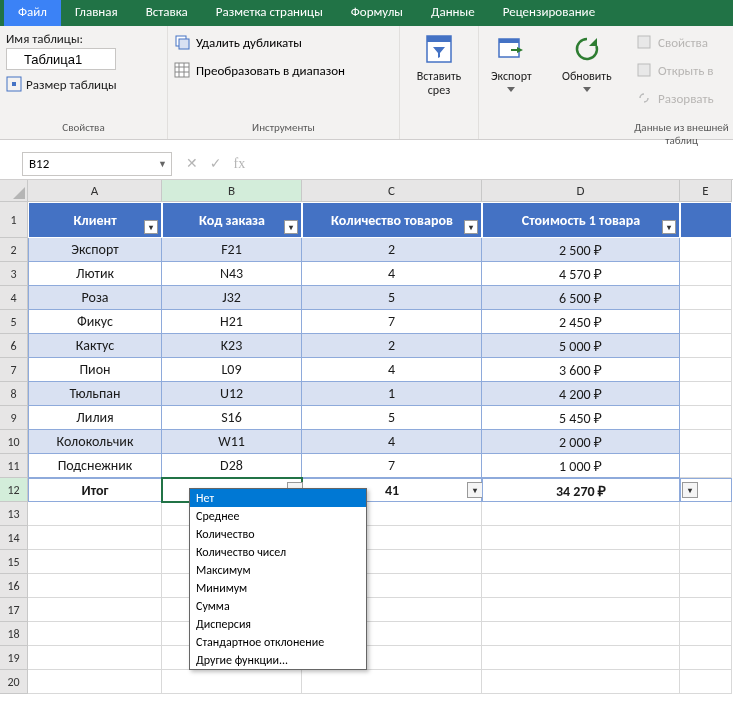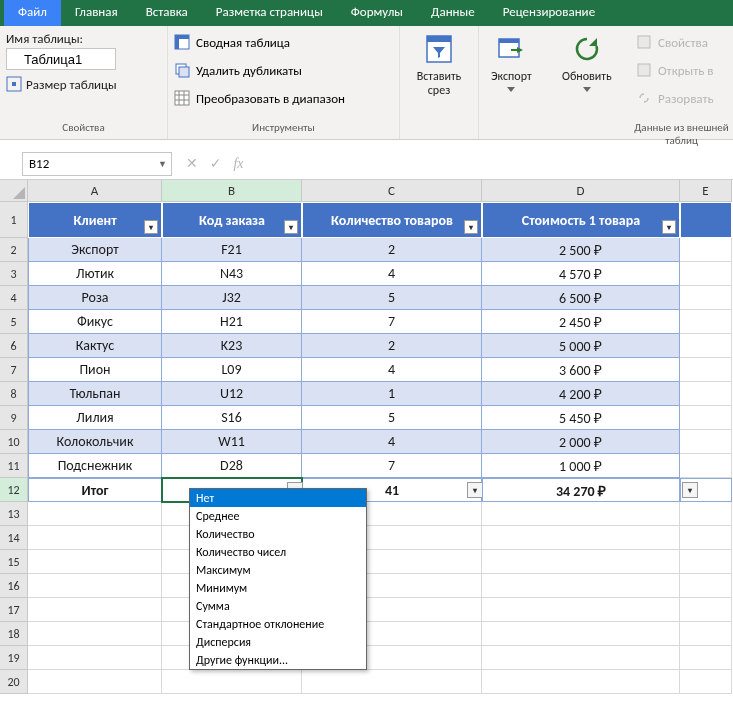--- a/index.html
+++ b/index.html
@@ -27,21 +27,21 @@
 
 .bigbtn { display: flex; flex-direction: column; align-items: center; justify-content: flex-start; gap: 4px; padding: 4px 8px 2px 8px; font-size: 12px; cursor: pointer; color:#222; text-align:center; }
 .bigico { width: 32px; height: 32px; display:flex; align-items:center; justify-content:center; }
 
 
 .fxbar { display: flex; align-items: center; height: 32px; border-bottom: 1px solid #d0cece; background: #fff; margin-top: 8px; }
 .namebox { width: 150px; height: 24px; border: 1px solid #c8c6c4; margin-left: 22px; display: flex; align-items: center; padding: 0 6px; font-size: 13px; position:relative; }
 .namebox .dd { position:absolute; right:4px; color:#666; font-size:9px; }
 .fxsep { margin-left: 14px; color: #cfcfcf; display:flex; gap:12px; align-items:center; font-size:14px;}
 .fxsep span { color:#b5b5b5; }
-.fx { font-style: italic; font-family: "Segoe UI"; color: #6f6f6f; }
+.fx { font-family: "Segoe UI"; color: #6f6f6f; }
 .fxinput { flex:1; height:24px; border:1px solid transparent; }
 
 
 .grid { position: relative; }
 .corner { position:absolute; left:0; top:0; width:28px; height:22px; background:#e7e6e6; border-right:1px solid #c8c8c8; border-bottom:1px solid #c8c8c8; }
 .corner::after{ content:''; position:absolute; right:2px; bottom:2px; border:6px solid transparent; border-right-color:#b5b5b5; border-bottom-color:#b5b5b5; }
 .colheads { display:flex; margin-left:28px; height:22px; }
 .colhead { background:#e7e6e6; border-right:1px solid #c8c8c8; border-bottom:1px solid #c8c8c8; text-align:center; font-size:13px; color:#333; display:flex; align-items:center; justify-content:center; }
 .colhead.sel { background:#d3edda; }
 .ch-A{width:134px}.ch-B{width:140px}.ch-C{width:180px}.ch-D{width:198px}.ch-E{width:52px}
@@ -103,30 +103,20 @@
           </span>
         <span>Размер таблицы</span>
       </div>
     </div>
     <div class="group-label">Свойства</div>
   </div>
 
   <div class="group" style="width:232px">
     <div class="group-body">
         <div class="col">
-      <div class="row">
-        <span class="ico16">
-              <svg width="16" height="16">
-                <rect x="1" y="1" width="14" height="14" fill="#fff" stroke="#4472c4"></rect>
-                <rect x="1" y="1" width="14" height="4" fill="#4472c4"></rect>
-                <rect x="1" y="1" width="4" height="14" fill="#4472c4"></rect>
-              </svg>
-            </span>
-        <span>Сводная таблица</span>
-      </div>
       <div class="row">
         <span class="ico16">
               <svg width="16" height="16">
                 <rect x="2" y="2" width="10" height="10" fill="#fff" stroke="#4472c4"></rect>
                 <rect x="5" y="5" width="10" height="10" fill="#d9e1f2" stroke="#4472c4"></rect>
               </svg>
             </span>
         <span>Удалить дубликаты</span>
       </div>
       <div class="row">
@@ -446,18 +436,18 @@
       </div>
 
     <div class="droplist" id="droplist" style="top:286px">
         <div class="sel">Нет</div>
         <div>Среднее</div>
         <div>Количество</div>
         <div>Количество чисел</div>
         <div>Максимум</div>
         <div>Минимум</div>
         <div>Сумма</div>
+        <div>Дисперсия</div>
         <div>Стандартное отклонение</div>
-        <div>Дисперсия</div>
         <div>Другие функции...</div>
       </div>
   </div>
 </div>
 
 </body></html>

